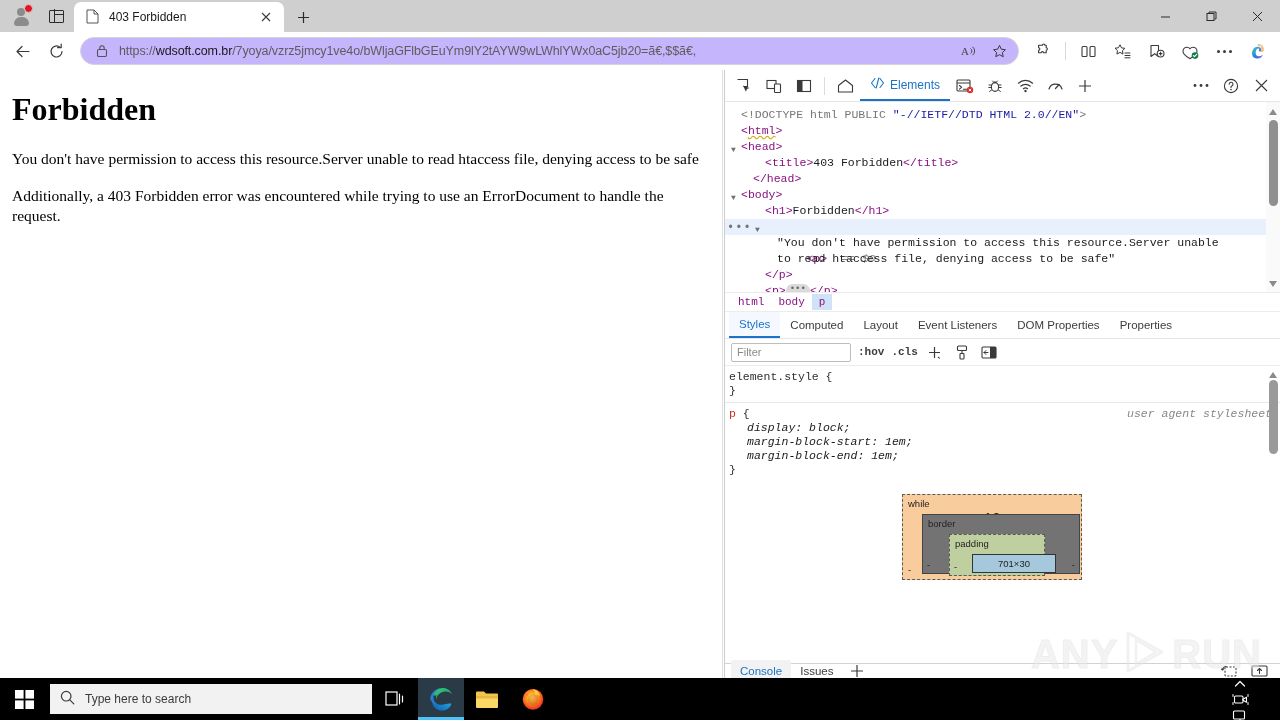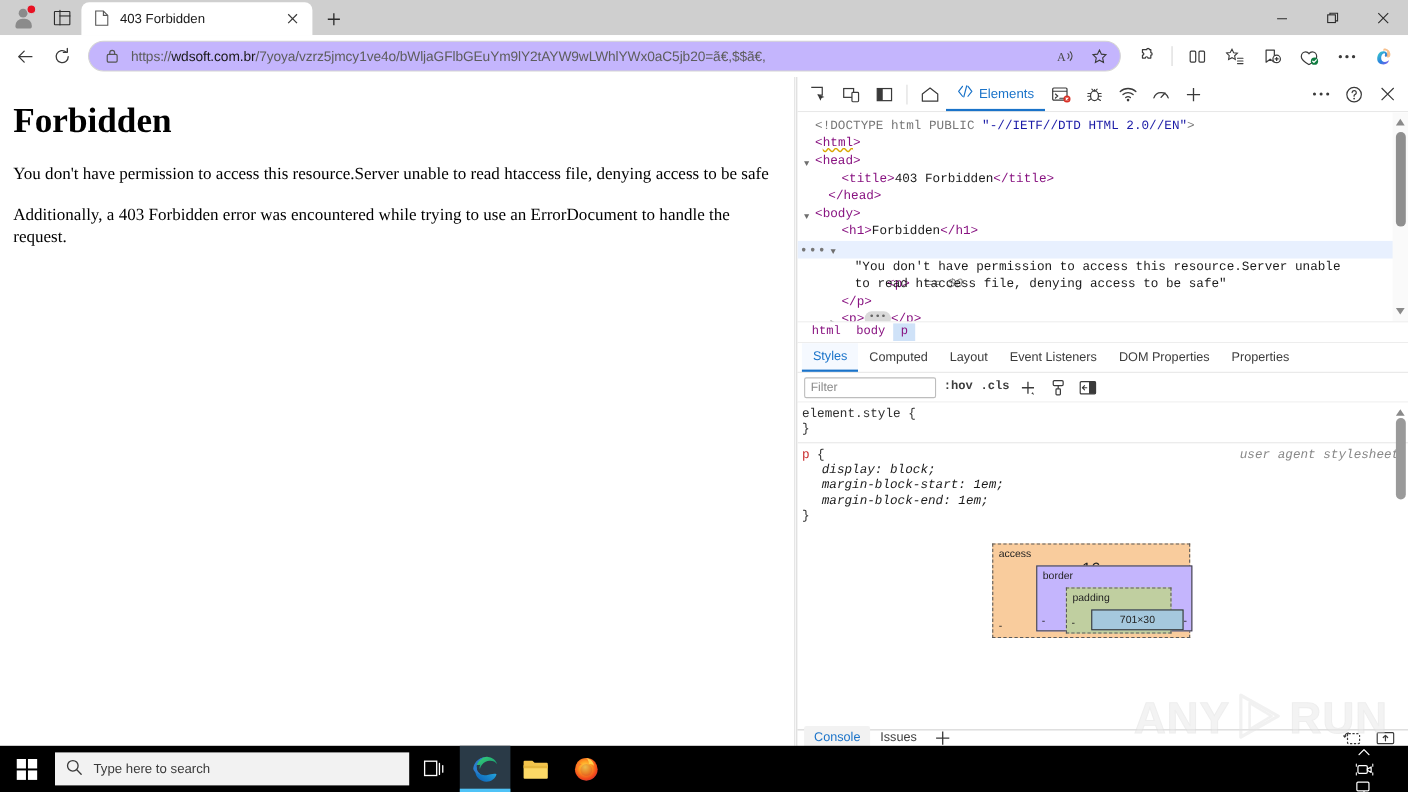--- a/index.html
+++ b/index.html
@@ -171,21 +171,21 @@
   .st-scroll { position: absolute; right: 0; top: 0; width: 13px; height: 100%; }
   .st-thumb { position: absolute; right: 2px; top: 14px; width: 9px; height: 74px; background: #9a9a9a; border-radius: 5px; }
 
   
   .boxmodel { position: absolute; left: 177px; top: 128px; }
   .bm-layer {
     border: 1px dashed #5a5a5a; position: relative; font-family: "Liberation Sans", sans-serif;
     font-size: 9.5px; color: #222;
   }
   .bm-margin { width: 180px; height: 86px; background: #f9cc9d; padding: 12px 0 0 0; }
-  .bm-border { position: absolute; left: 19px; top: 19px; width: 142px; height: 60px; background: #c4b5fd; border: 1px solid #444; margin-left: 20px; }
+  .bm-border { position: absolute; left: 19px; top: 19px; width: 158px; height: 60px; background: #737373; border: 1px solid #444; }
   .bm-padding { position: absolute; left: 26px; top: 19px; width: 96px; height: 42px; background: #c0cfa0; border: 1px dashed #5a5a5a; }
   .bm-content {
     position: absolute; left: 22px; top: 19px; width: 84px; height: 19px;
     background: #a5c8dd; border: 1px solid #333; display: flex; align-items: center; justify-content: center;
     font-size: 9.5px;
   }
   .bm-label { position: absolute; left: 5px; top: 2px; font-size: 9.5px; }
   .bm-val-top { position: absolute; left: 0; right: 0; top: 16px; text-align: center; font-size: 15px; }
   .bm-dash { position: absolute; font-size: 9.5px; color: #222; }
 
@@ -555,21 +555,21 @@
     <div class="rule">
       <div><span class="sel-name">p</span> {<span class="origin">user agent stylesheet</span></div>
       <div class="prop-line prop">display: block;</div>
       <div class="prop-line prop">margin-block-start: 1em;</div>
       <div class="prop-line prop">margin-block-end: 1em;</div>
       <div>}</div>
     </div>
 
     <div class="boxmodel">
       <div class="bm-layer bm-margin">
-        <span class="bm-label">access</span>
+        <span class="bm-label">while</span>
         <span class="bm-val-top">16</span>
         <span class="bm-dash" style="left:5px;top:68px;">-</span>
         <span class="bm-dash" style="right:5px;top:68px;">-</span>
 
         <div class="bm-layer bm-border">
           <span class="bm-label">border</span>
           <span class="bm-val-top">-</span>
           <span class="bm-dash" style="left:4px;top:43px;">-</span>
           <span class="bm-dash" style="right:4px;top:43px;">-</span>
 

